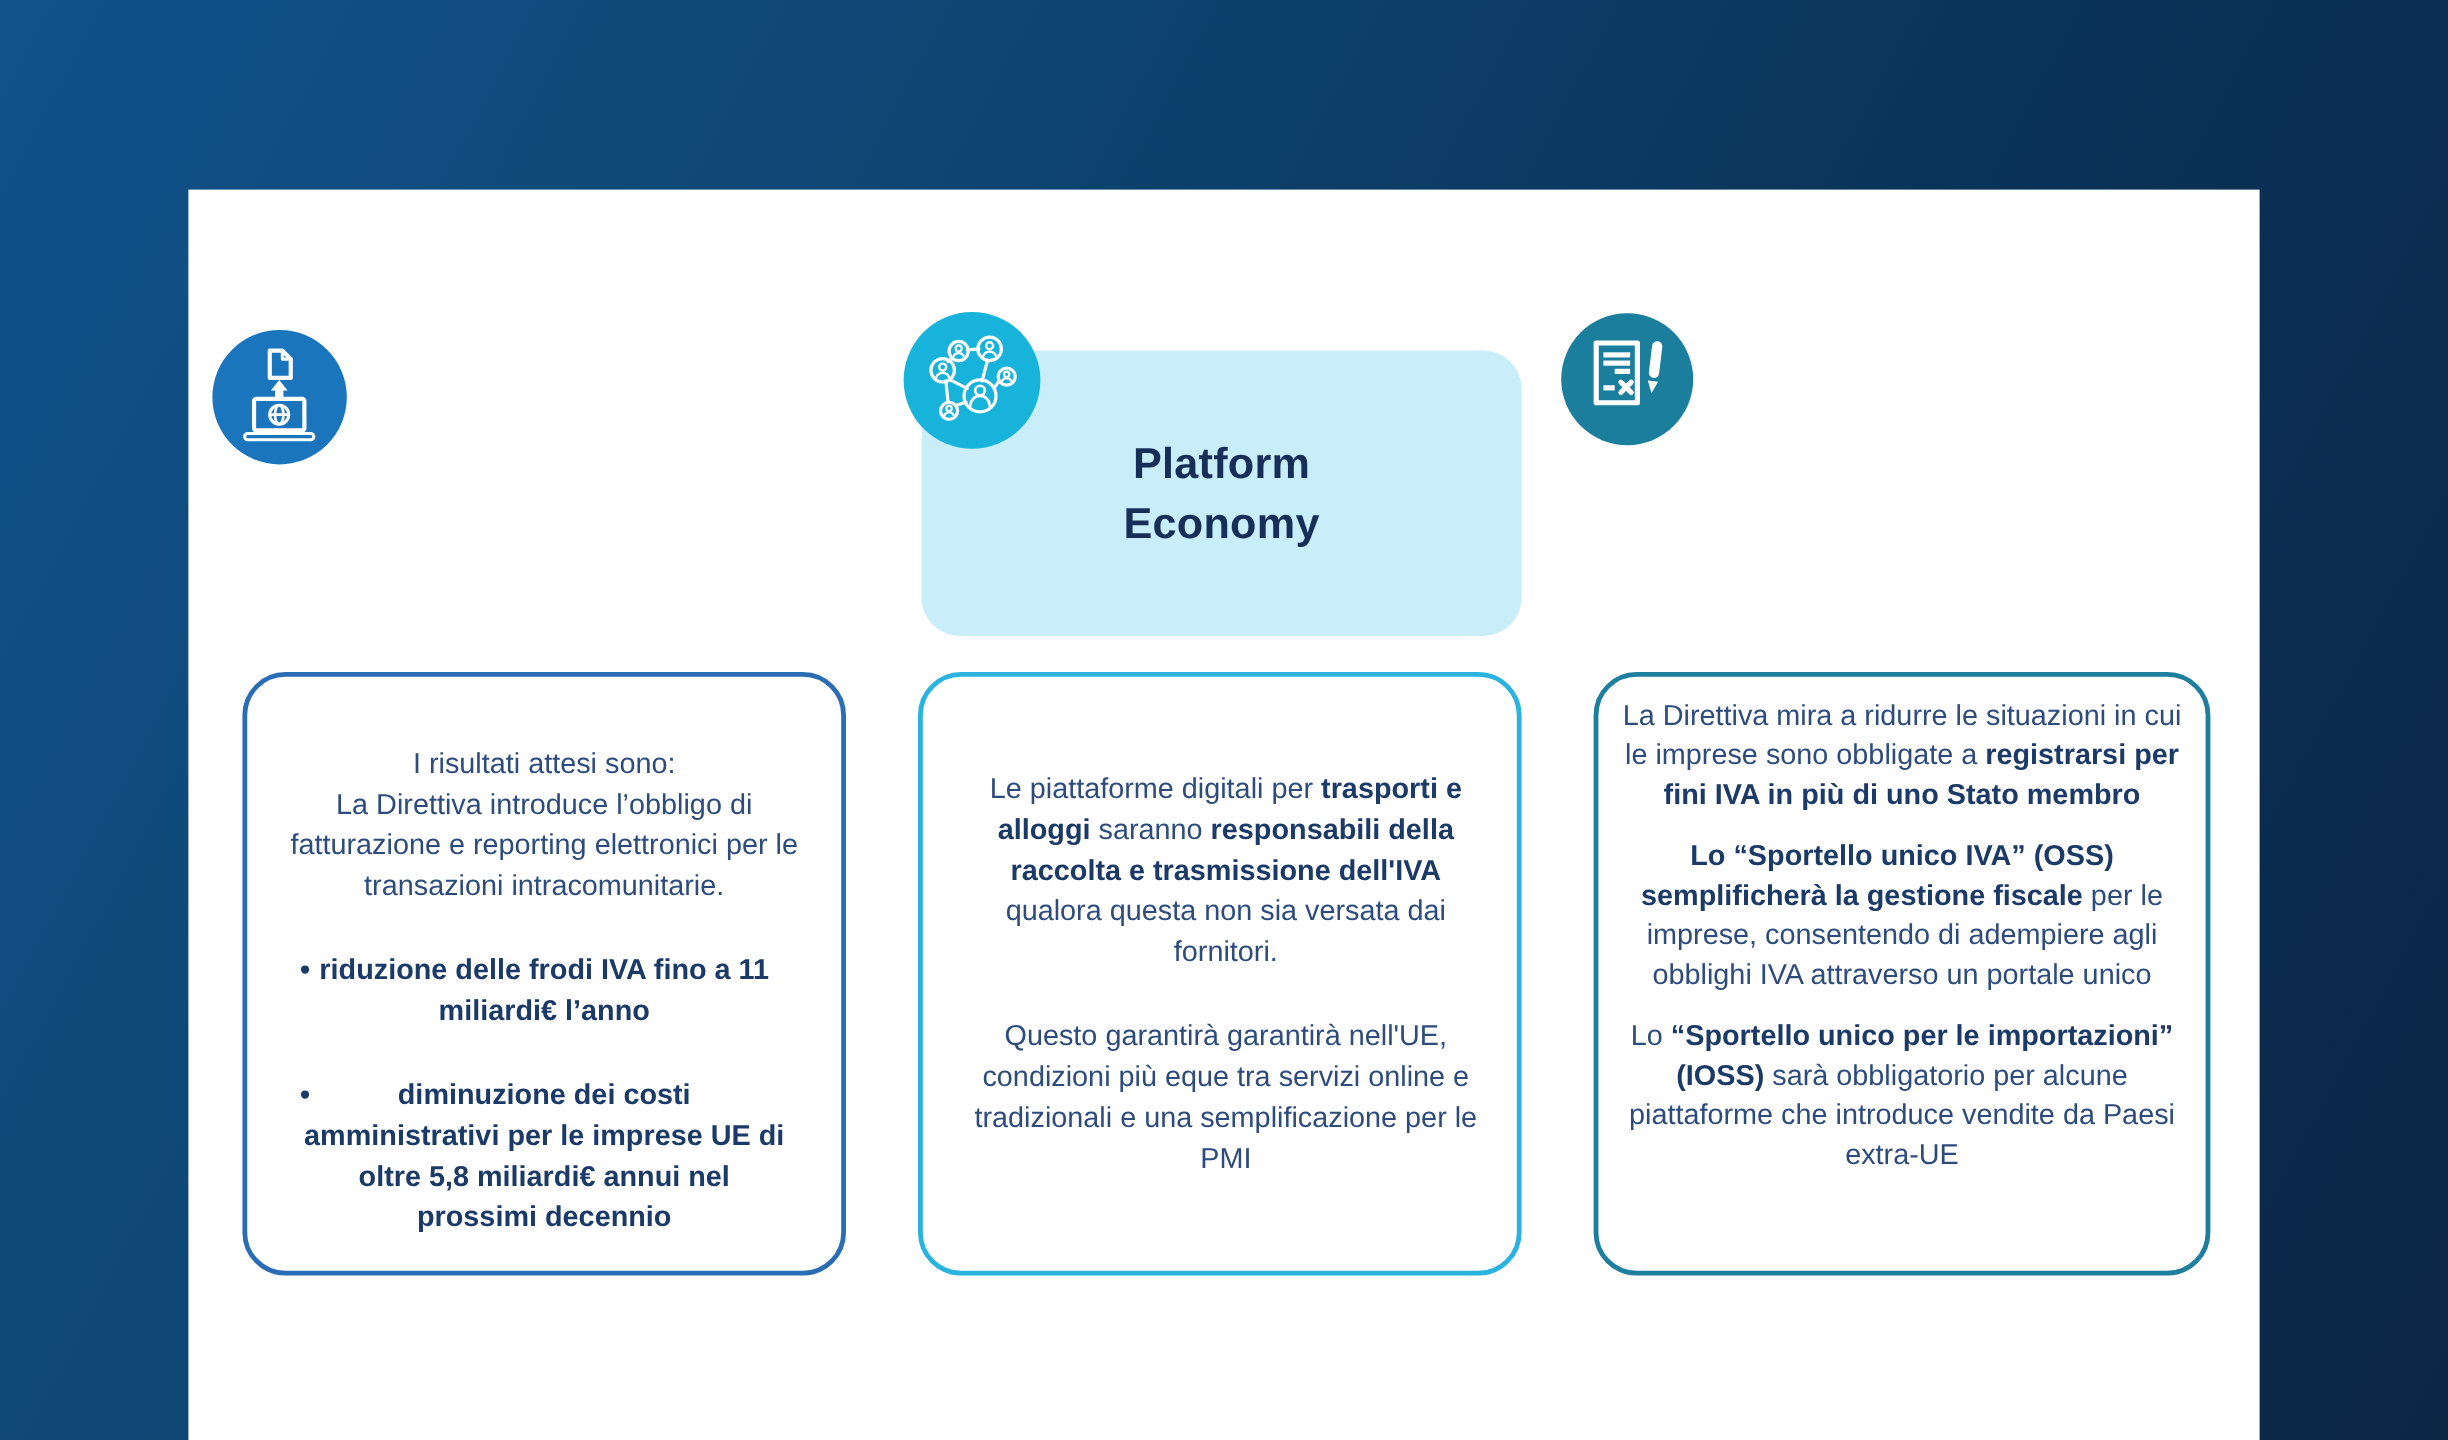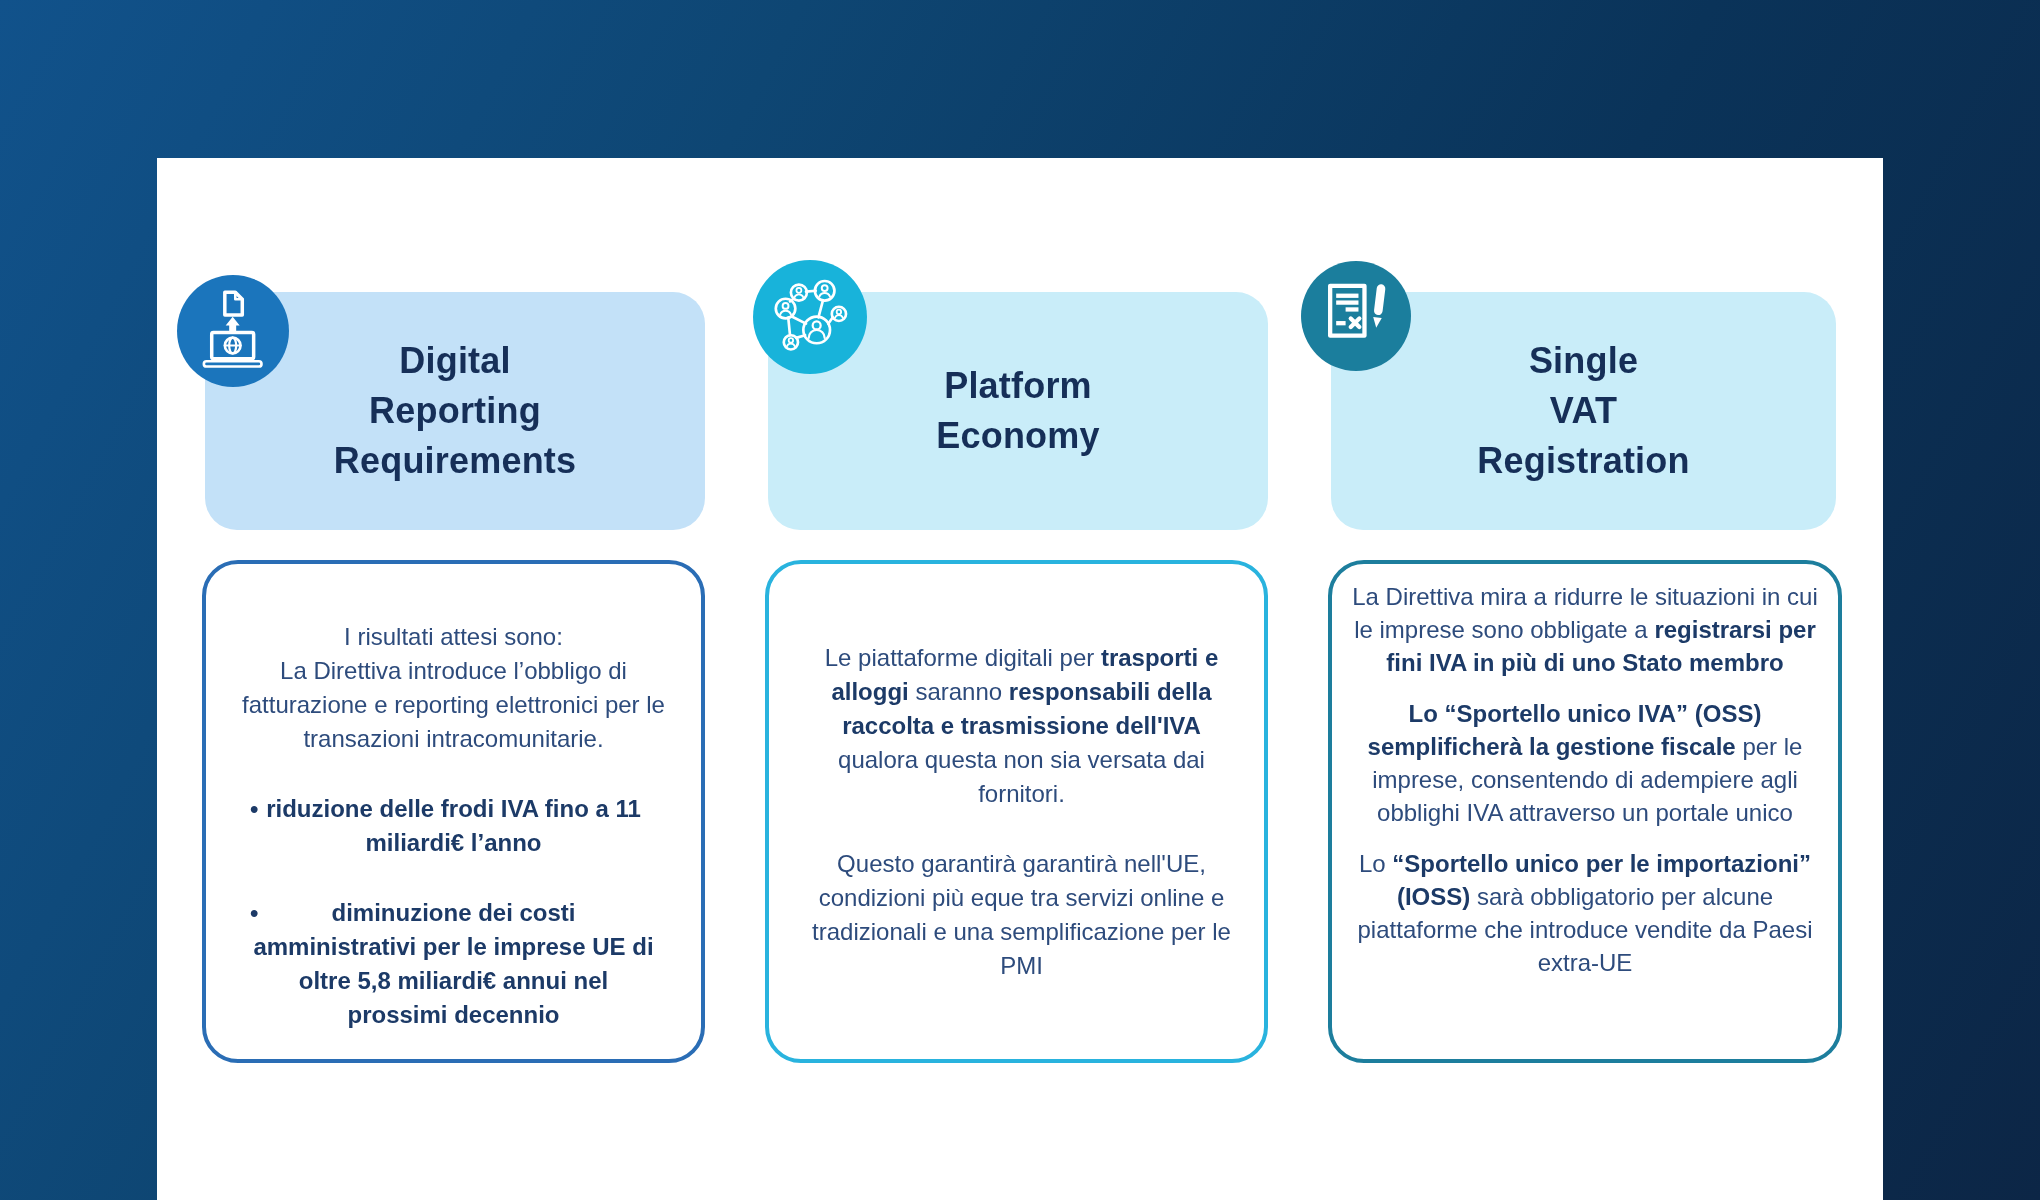--- a/index.html
+++ b/index.html
@@ -45,27 +45,20 @@
   .gap-lg{margin-bottom:36px;}
   .gap-md{margin-bottom:18px;}
   .bullet-row{position:relative;padding:0 16px;}
   .bullet-marker{position:absolute;left:18px;top:0;color:#1c3a67;font-weight:bold;}
 </style>
 </head>
 <body>
 
 <div class="slide">
 
-  <div class="col-header h1" style="background: rgb(195, 225, 248);">
-    <div class="col-title">
-      <span>Digital</span>
-      <span>Reporting</span>
-      <span>Requirements</span>
-    </div>
-  </div>
   <div class="icon-circle i1" style="background: rgb(27, 117, 188);">
     <svg viewBox="0 0 100 100" fill="none" stroke="#ffffff" stroke-width="4" stroke-linejoin="round" stroke-linecap="round">
       <path d="M41 6 h12 l8 8 v18 h-20 z"></path>
       <path d="M53 6 v8 h8" stroke-width="3"></path>
       <path d="M50 34 L42 44 H46 V52 H54 V44 H58 Z" fill="#ffffff" stroke="none"></path>
       <rect x="26" y="52" width="48" height="30" rx="2"></rect>
       <circle cx="50" cy="67" r="9" stroke-width="3"></circle>
       <ellipse cx="50" cy="67" rx="4" ry="9" stroke-width="2.5"></ellipse>
       <line x1="41" y1="67" x2="59" y2="67" stroke-width="2.5"></line>
       <rect x="17" y="85" width="66" height="6" rx="3" stroke-width="3"></rect>
@@ -117,27 +110,20 @@
       <circle cx="28" cy="78" r="8"></circle>
       <circle cx="28" cy="75.8" r="2.5" stroke-width="2"></circle>
       <path d="M23.5 82.5 a4.8 4.8 0 0 1 9 0" stroke-width="2"></path>
     </svg>
   </div>
   <div class="body-card b2" style="border-color: rgb(41, 179, 222); padding-left: 36px;">
     <div class="para gap-lg"><span>Le piattaforme digitali per </span><span class="b">trasporti e alloggi</span><span> saranno </span><span class="b">responsabili della raccolta e trasmissione dell'IVA</span><span> qualora questa non sia versata dai fornitori.</span></div>
     <div class="para"><span>Questo garantirà garantirà nell'UE, condizioni più eque tra servizi online e tradizionali e una semplificazione per le PMI</span></div>
   </div>
 
-  <div class="col-header h3" style="background: rgb(201, 237, 249);">
-    <div class="col-title">
-      <span>Single</span>
-      <span>VAT</span>
-      <span>Registration</span>
-    </div>
-  </div>
   <div class="icon-circle i3" style="background: rgb(27, 126, 157);">
     <svg viewBox="0 0 100 100" fill="none" stroke="#ffffff" stroke-linejoin="round">
       <rect x="20" y="15" width="40" height="58" stroke-width="5"></rect>
       <rect x="27" y="24" width="26" height="5" fill="#ffffff" stroke="none"></rect>
       <rect x="27" y="32" width="26" height="5" fill="#ffffff" stroke="none"></rect>
       <rect x="38" y="40" width="15" height="5" fill="#ffffff" stroke="none"></rect>
       <rect x="27" y="56" width="11" height="5" fill="#ffffff" stroke="none"></rect>
       <g stroke="#ffffff" stroke-width="5" stroke-linecap="round">
         <line x1="44" y1="53" x2="54" y2="63"></line>
         <line x1="54" y1="53" x2="44" y2="63"></line>

